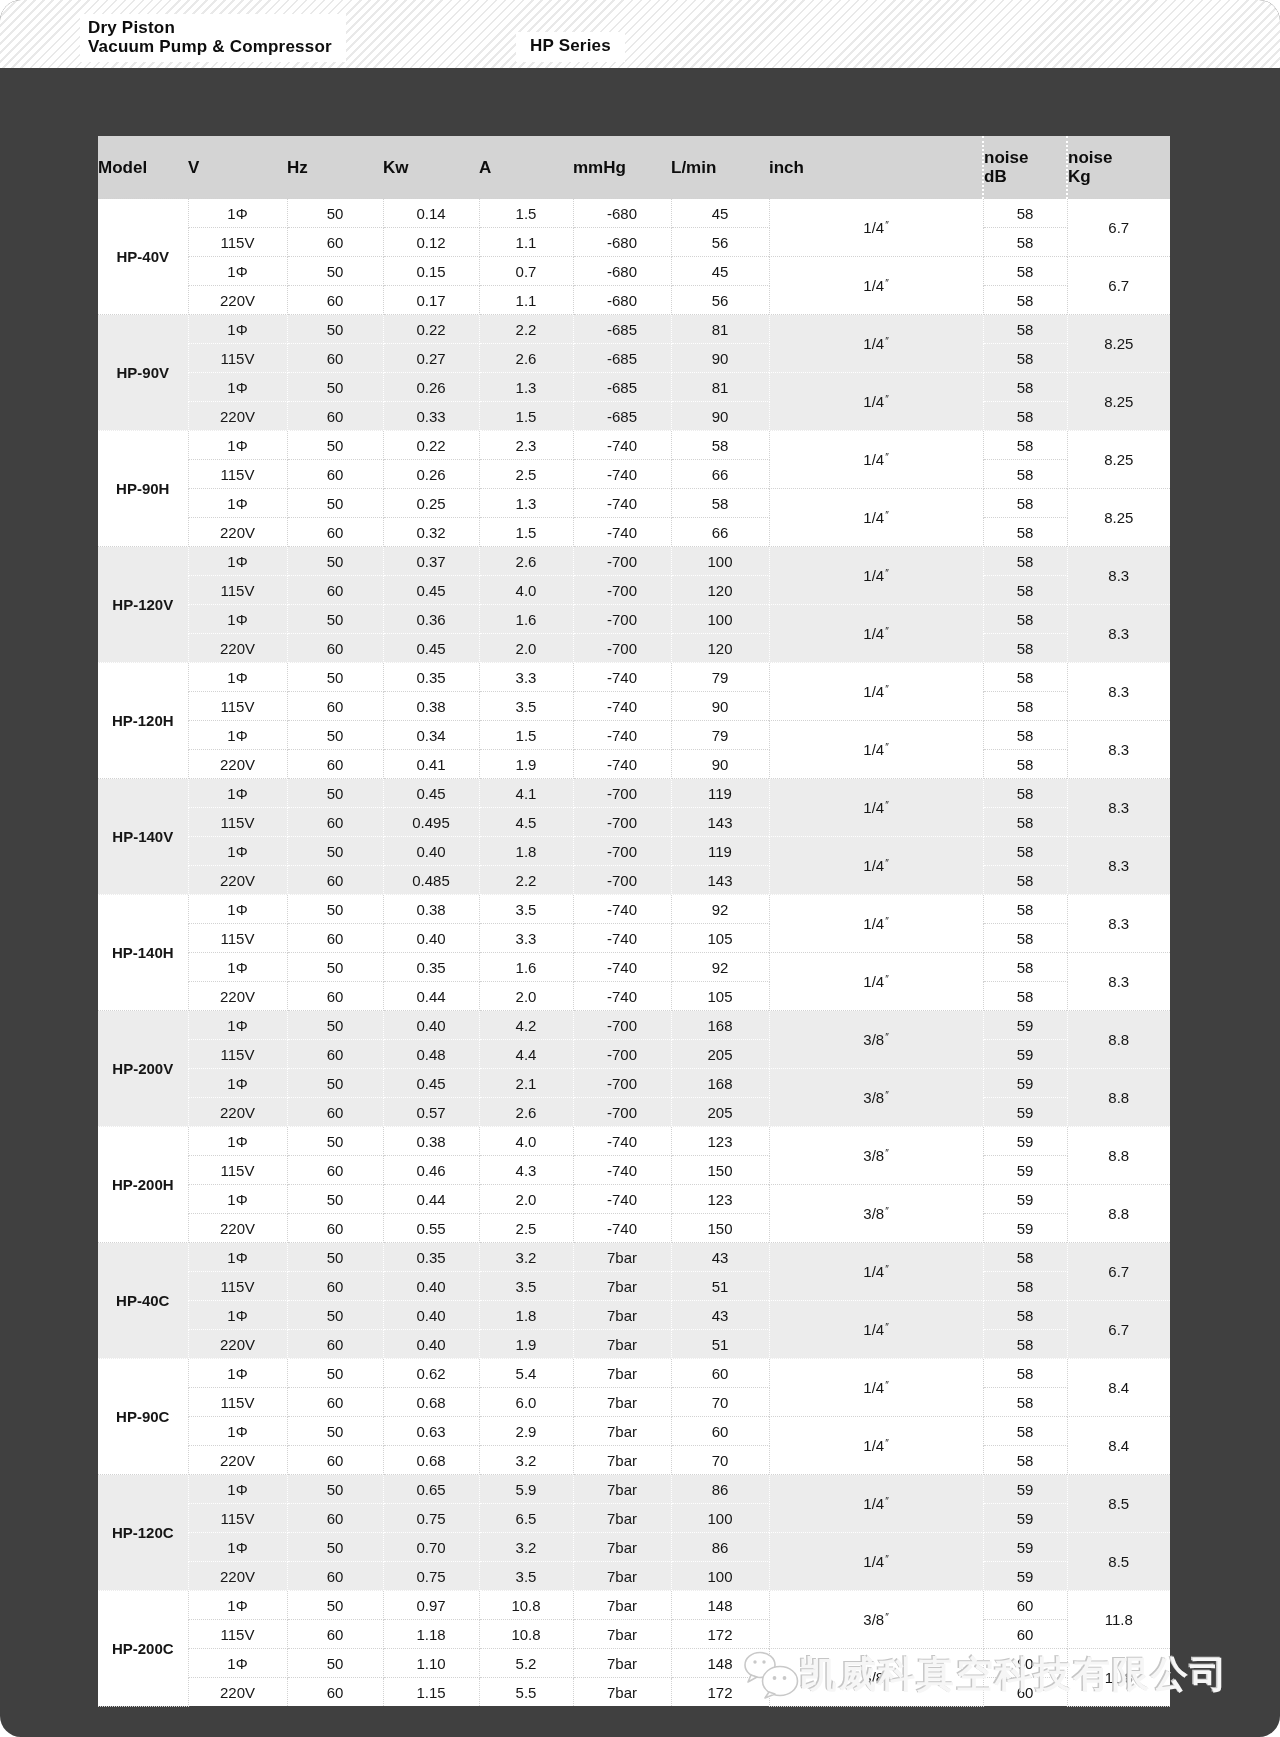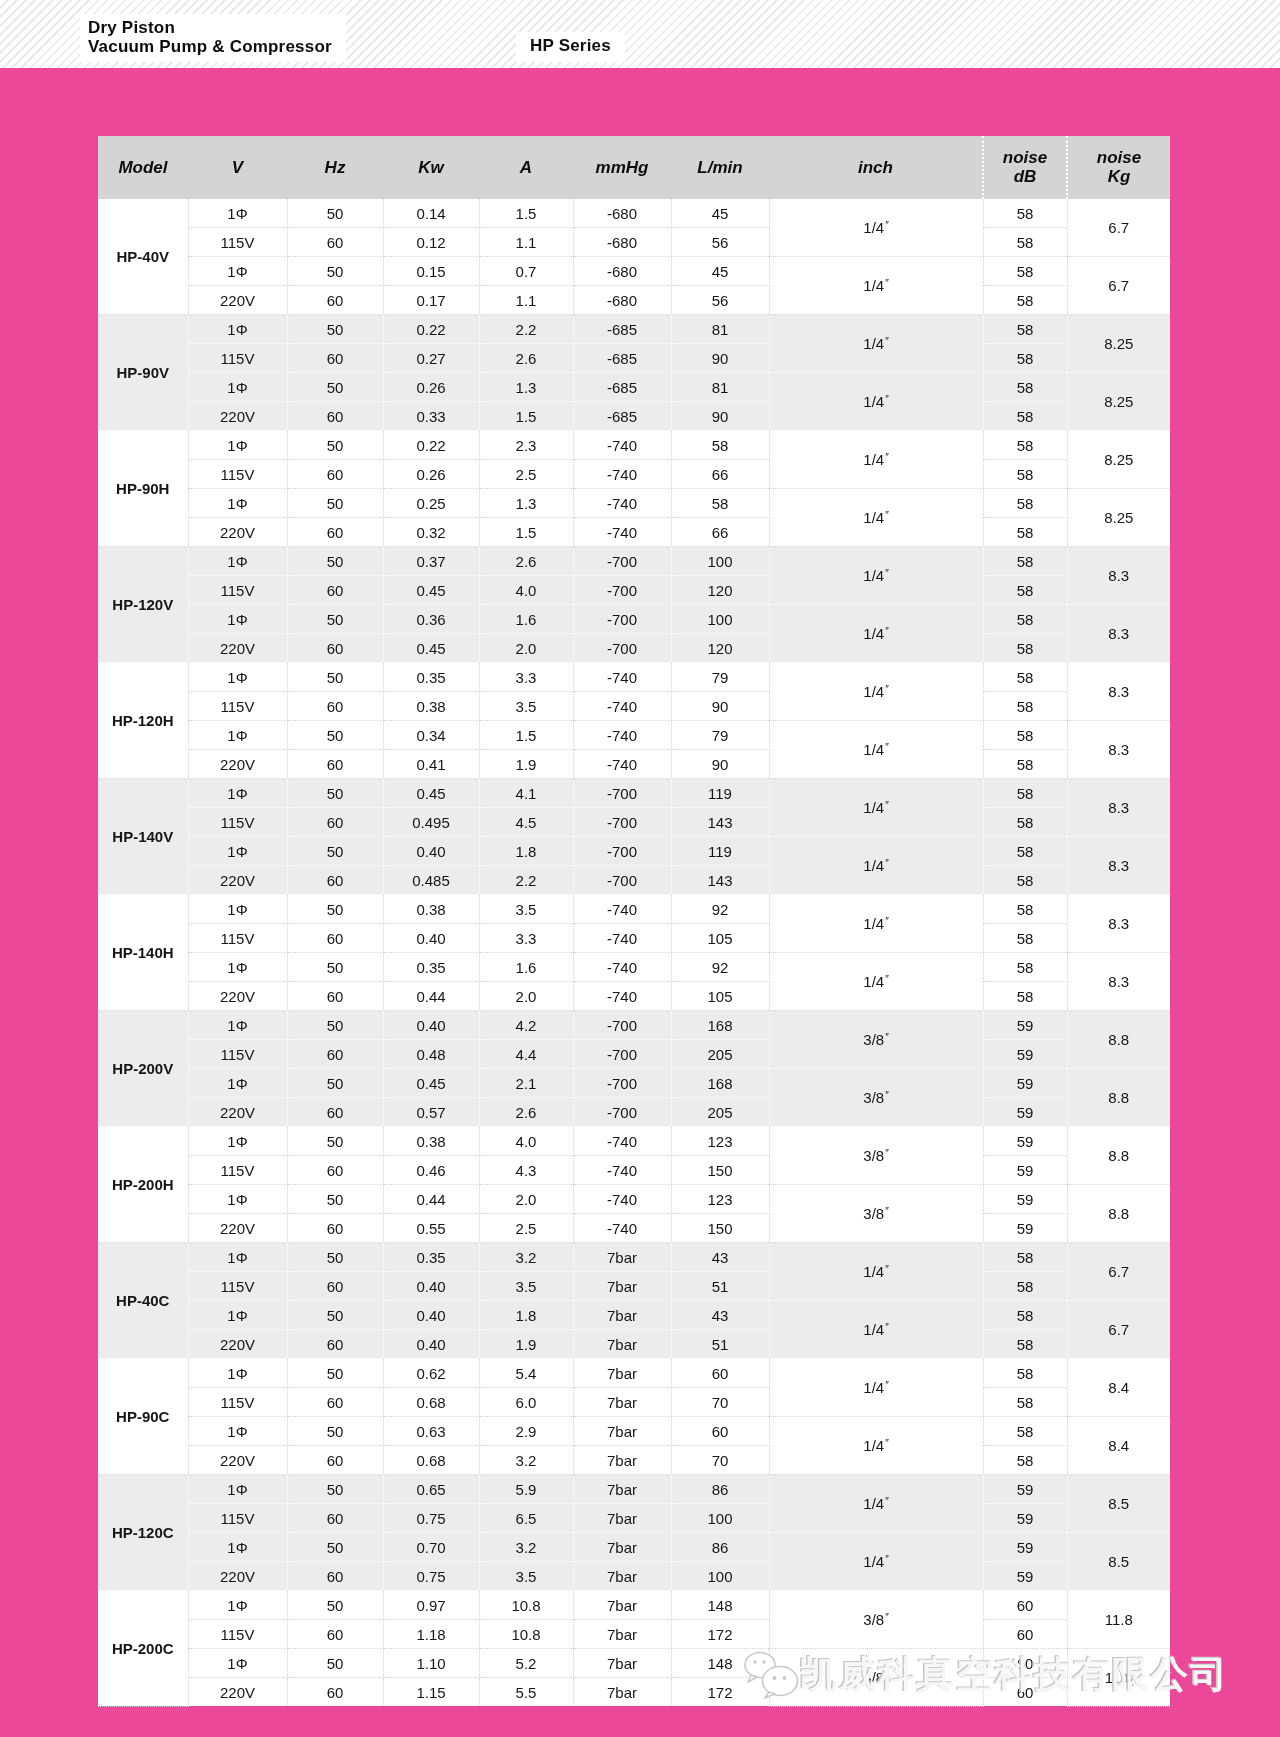--- a/index.html
+++ b/index.html
@@ -1,18 +1,18 @@
 <!DOCTYPE html>
 <html><head>
 <meta charset="utf-8">
 <style>
   html,body{margin:0;padding:0;background:#ffffff;}
   .page{
-    position:relative;width:1280px;height:1737px;background:#ec4899;overflow:hidden;
-    font-family:"Liberation Sans","DejaVu Sans",sans-serif;color:#111;
+    position:relative;width:1280px;height:1737px;background:#404040;overflow:hidden;
+    font-family:"Liberation Sans","DejaVu Sans",sans-serif;color:#111;border-radius:21px;
   }
   
   .topband{
     position:absolute;left:0;top:0;width:1280px;height:68px;
     background:repeating-linear-gradient(135deg,#ffffff 0px,#ffffff 4.6px,#e9e9e9 4.6px,#e9e9e9 6.4px);
   }
   .titles{
     position:absolute;left:80px;top:14px;background:#ffffff;padding:4px 14px 6px 8px;
     font-weight:bold;font-size:17px;line-height:19px;color:#0d0d0d;letter-spacing:0.2px;
   }
@@ -22,21 +22,21 @@
   }
   
   table.spec{
     position:absolute;left:98px;top:136px;width:1072px;
     border-collapse:collapse;table-layout:fixed;
   }
   .w-model{width:90px}.w-v{width:99px}.w-hz{width:96px}.w-kw{width:96px}.w-a{width:94px}
   .w-mmhg{width:98px}.w-lmin{width:98px}.w-inch{width:214px}.w-noise{width:84px}.w-weight{width:103px}
   table.spec thead th{
     background:#d4d4d4;height:62px;font-size:17px;font-weight:bold;color:#0d0d0d;
-    text-align:center;vertical-align:middle;padding:0;line-height:19px;border:none;font-style:italic;
+    text-align:left;vertical-align:middle;padding:0;line-height:19px;border:none;
   }
   table.spec thead th.col-noise,
   table.spec thead th.col-weight{border-left:2px dotted #ffffff;}
   table.spec td{
     height:28px;padding:0;text-align:center;vertical-align:middle;
     font-size:15px;color:#161616;line-height:1;
   }
   td.wb{background:#ffffff;border:1px dotted #d2d2d2;}
   td.gb{background:#ececec;border:1px dotted #ffffff;}
   td.c-model{font-weight:bold;font-size:17px;color:#0d0d0d;}

